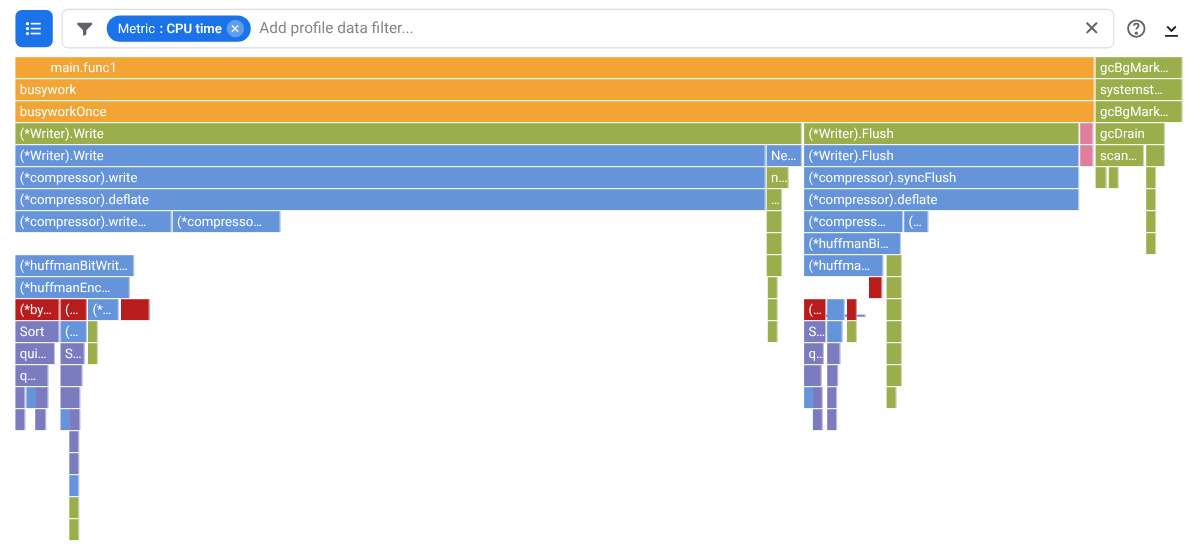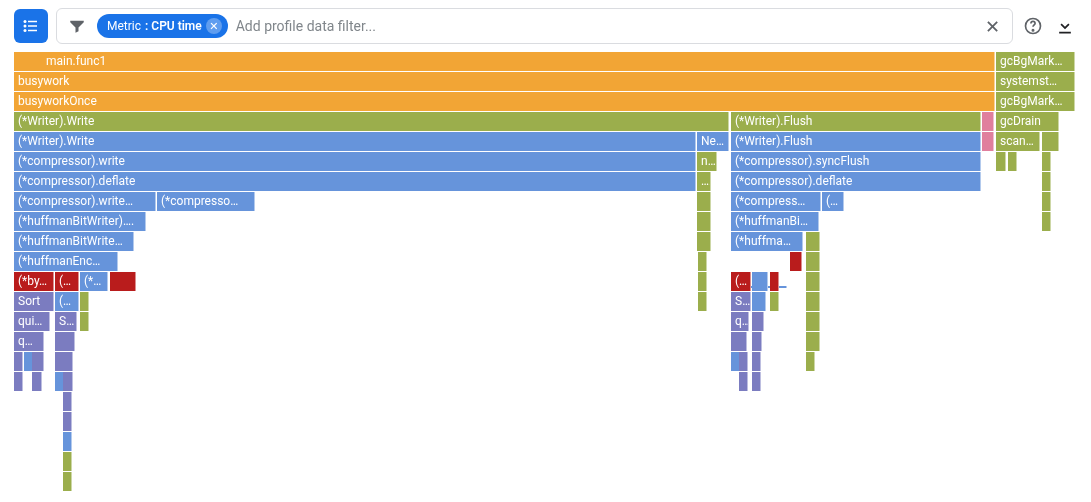--- a/index.html
+++ b/index.html
@@ -166,27 +166,26 @@
     </div>
     <div class="row">
       <div class="bar c-blue" style="left: 0px; width: 142px;">(*compressor).write…</div>
       <div class="bar c-blue" style="left: 143px; width: 98px;">(*compresso…</div>
       <div class="bar c-olive" style="left: 683px; width: 14px;"></div>
       <div class="bar c-blue" style="left: 717px; width: 90px;">(*compress…</div>
       <div class="bar c-blue" style="left: 808px; width: 22px;">(*…</div>
       <div class="bar c-olive" style="left: 1028px; width: 6px;"></div>
     </div>
     <div class="row">
-      <div class="bar c-blue" style="left: 0px; width: 132px;">(*huffmanBitWriter)….</div>
       <div class="bar c-olive" style="left: 683px; width: 14px;"></div>
       <div class="bar c-blue" style="left: 717px; width: 88px;">(*huffmanBi…</div>
       <div class="bar c-olive" style="left: 1028px; width: 6px;"></div>
     </div>
     <div class="row">
-      <div class="bar c-blue" style="left: 0px; width: 120px;">(*huffmanBitWrite…</div>
+      <div class="bar c-blue" style="left: 0px; width: 108px;">(*huffmanBitWrite…</div>
       <div class="bar c-olive" style="left: 683px; width: 14px;"></div>
       <div class="bar c-blue" style="left: 717px; width: 72px;">(*huffma…</div>
       <div class="bar c-olive" style="left: 792px; width: 14px;"></div>
     </div>
     <div class="row">
       <div class="bar c-blue" style="left: 0px; width: 104px;">(*huffmanEnc…</div>
       <div class="bar c-olive" style="left: 684px; width: 8px;"></div>
       <div class="bar c-blue" style="left: 717px; width: 56px; margin-top: 34px;">(*huff…</div>
       <div class="bar c-teal" style="left: 776px; width: 12px;"></div>
       <div class="bar c-olive" style="left: 792px; width: 14px;"></div>

